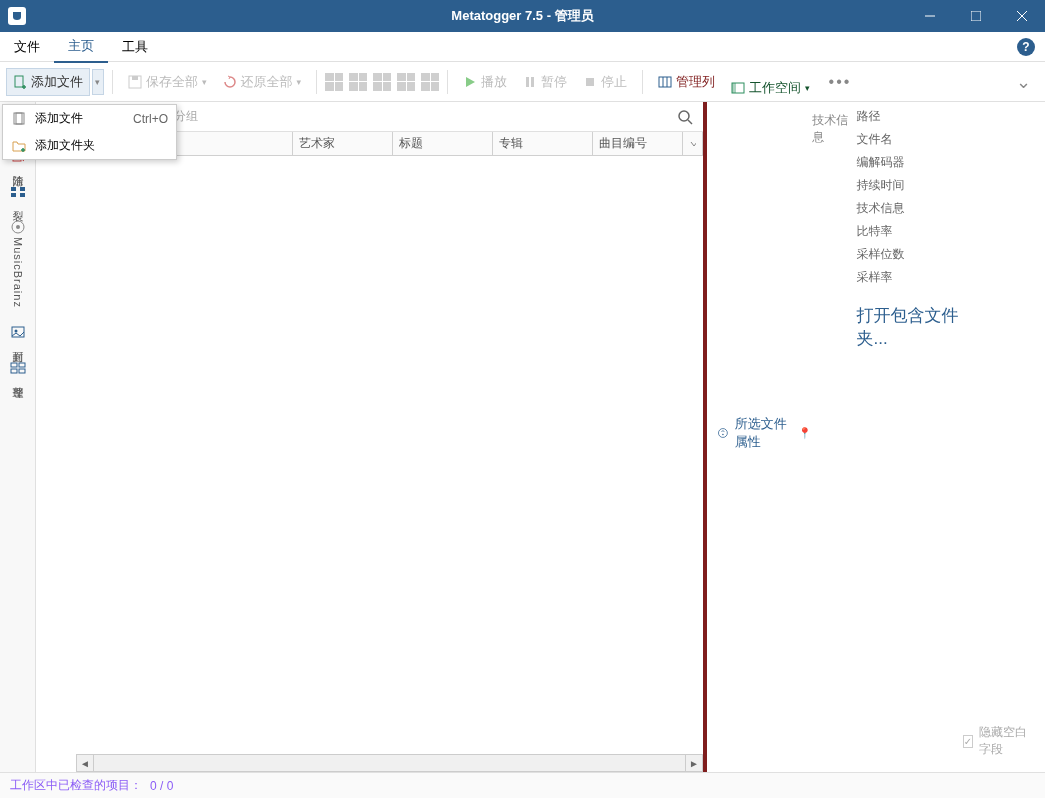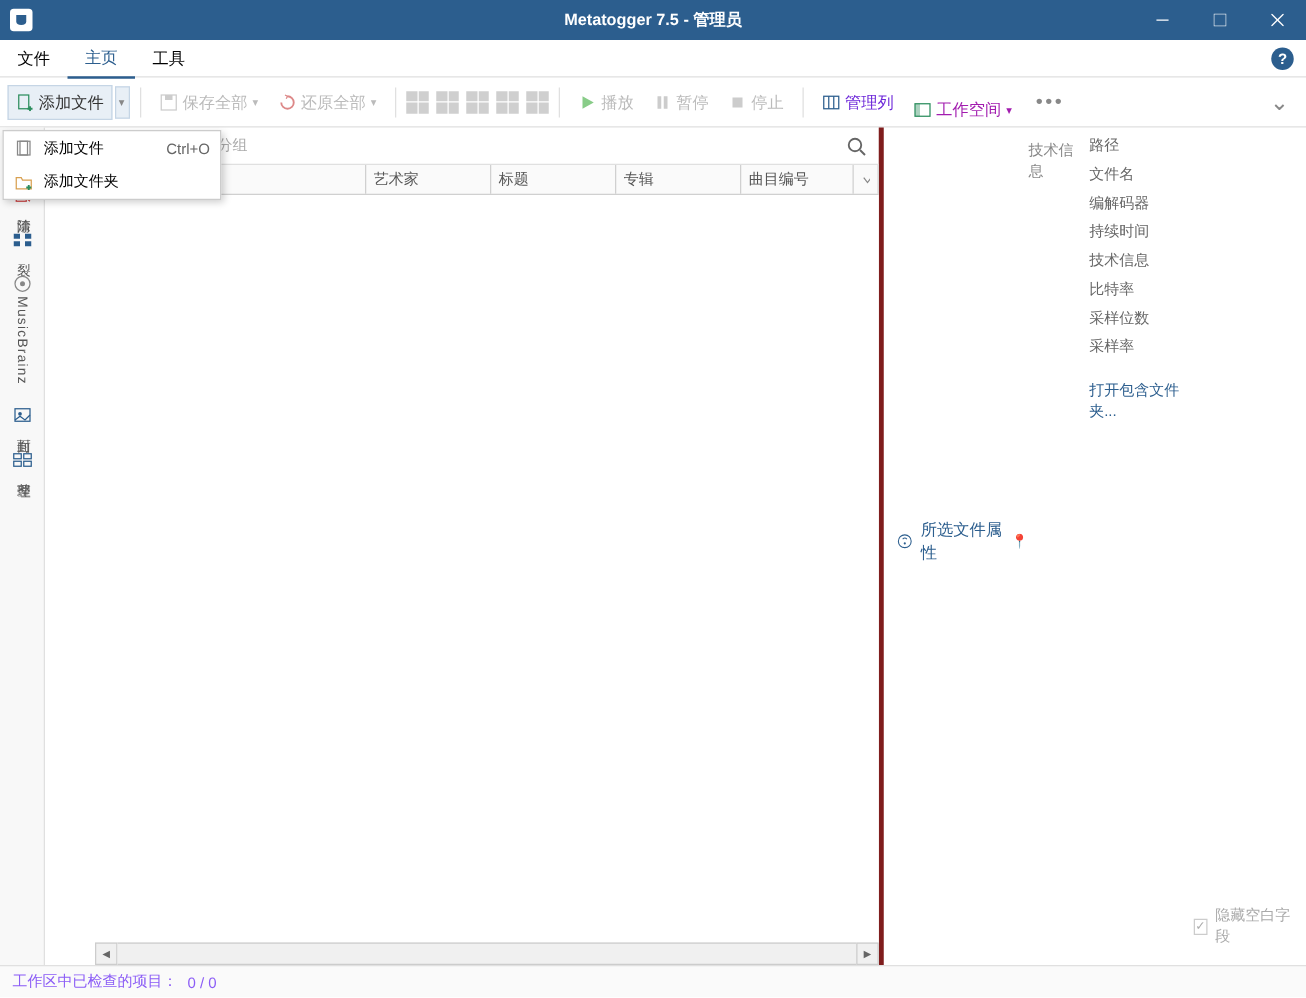--- a/index.html
+++ b/index.html
@@ -61,21 +61,21 @@
 .table-scroll { position:absolute; bottom:0; left:40px; right:0; height:18px; display:flex; align-items:center;}
 .scroll-arrow { width:18px; height:18px; border:1px solid #ccc; background:#f0f0f0; display:flex;align-items:center;justify-content:center; font-size:10px; color:#666;}
 .scroll-track { flex:1; height:18px; border-top:1px solid #ccc; border-bottom:1px solid #ccc; background:#f0f0f0;}
 
 .right-panel { width: 338px; display:flex; flex-direction:row; padding: 6px 10px; }
 .right-panel .panel-header { display:flex; align-items:center; gap:6px; color:#2c5e8e; font-size:13px; padding: 2px 0 10px; }
 .right-panel .pin-icon { margin-left:auto; color:#aaa; font-size:11px;}
 .right-panel .section-title { color:#888; font-size:12px; padding: 4px 0 8px; }
 .right-panel .prop-list { display:flex; flex-direction:column; gap: 6px; padding-left: 6px;}
 .right-panel .prop-item { color:#666; font-size:12px; }
-.right-panel .link-item { color:#2c5e8e; font-size:12px; padding-top:12px; cursor:pointer;}
+.right-panel .link-item { color:#2c5e8e; font-size:17px; padding-top:12px; cursor:pointer;}
 .right-panel .footer-check { margin-top:auto; display:flex; align-items:center; gap:6px; color:#aaa; font-size:12px; padding-bottom:8px;}
 .right-panel .checkbox { width:13px; height:13px; border:1px solid #ccc; display:flex;align-items:center;justify-content:center; color:#aaa; font-size:10px;}
 
 .statusbar { height: 26px; border-top: 1px solid #e0e0e0; display:flex; align-items:center; padding: 0 10px; font-size:12px; color:#8b5cf6; background:#fafafa;}
 
 svg { display:block; }
 </style>
 </head>
 <body>
 
@@ -187,29 +187,29 @@
       </svg>
     <span>暂停</span>
   </div>
   <div class="tb-btn disabled">
     <svg class="icon-sq" viewBox="0 0 14 14">
         <rect x="3" y="3" width="8" height="8" fill="#ccc"></rect>
       </svg>
     <span>停止</span>
   </div>
   <div class="sep"></div>
-  <div class="tb-btn" style="color:#6d28d9;">
+  <div class="tb-btn" style="color:#7f1d1d;">
     <svg class="icon-sq" viewBox="0 0 14 14">
         <rect x="1" y="2" width="12" height="10" fill="none" stroke="#2c5e8e"></rect>
         <line x1="5" y1="2" x2="5" y2="12" stroke="#2c5e8e"></line>
         <line x1="9" y1="2" x2="9" y2="12" stroke="#2c5e8e"></line>
       </svg>
     <span>管理列</span>
   </div>
-  <div class="tb-btn" style="color:#a21caf;margin-top:12px;">
+  <div class="tb-btn" style="color:#14532d;margin-top:12px;">
     <svg class="icon-sq" viewBox="0 0 14 14">
         <rect x="1" y="2" width="12" height="10" fill="none" stroke="#2c8e5e"></rect>
         <rect x="1" y="2" width="4" height="10" fill="#2c8e5e" opacity="0.4"></rect>
       </svg>
     <span>工作空间</span>
     <span style="font-size:9px;">▾</span>
   </div>
   <div class="more-btn">•••</div>
   <div class="overflow-btn">⌄</div>
 </div>

